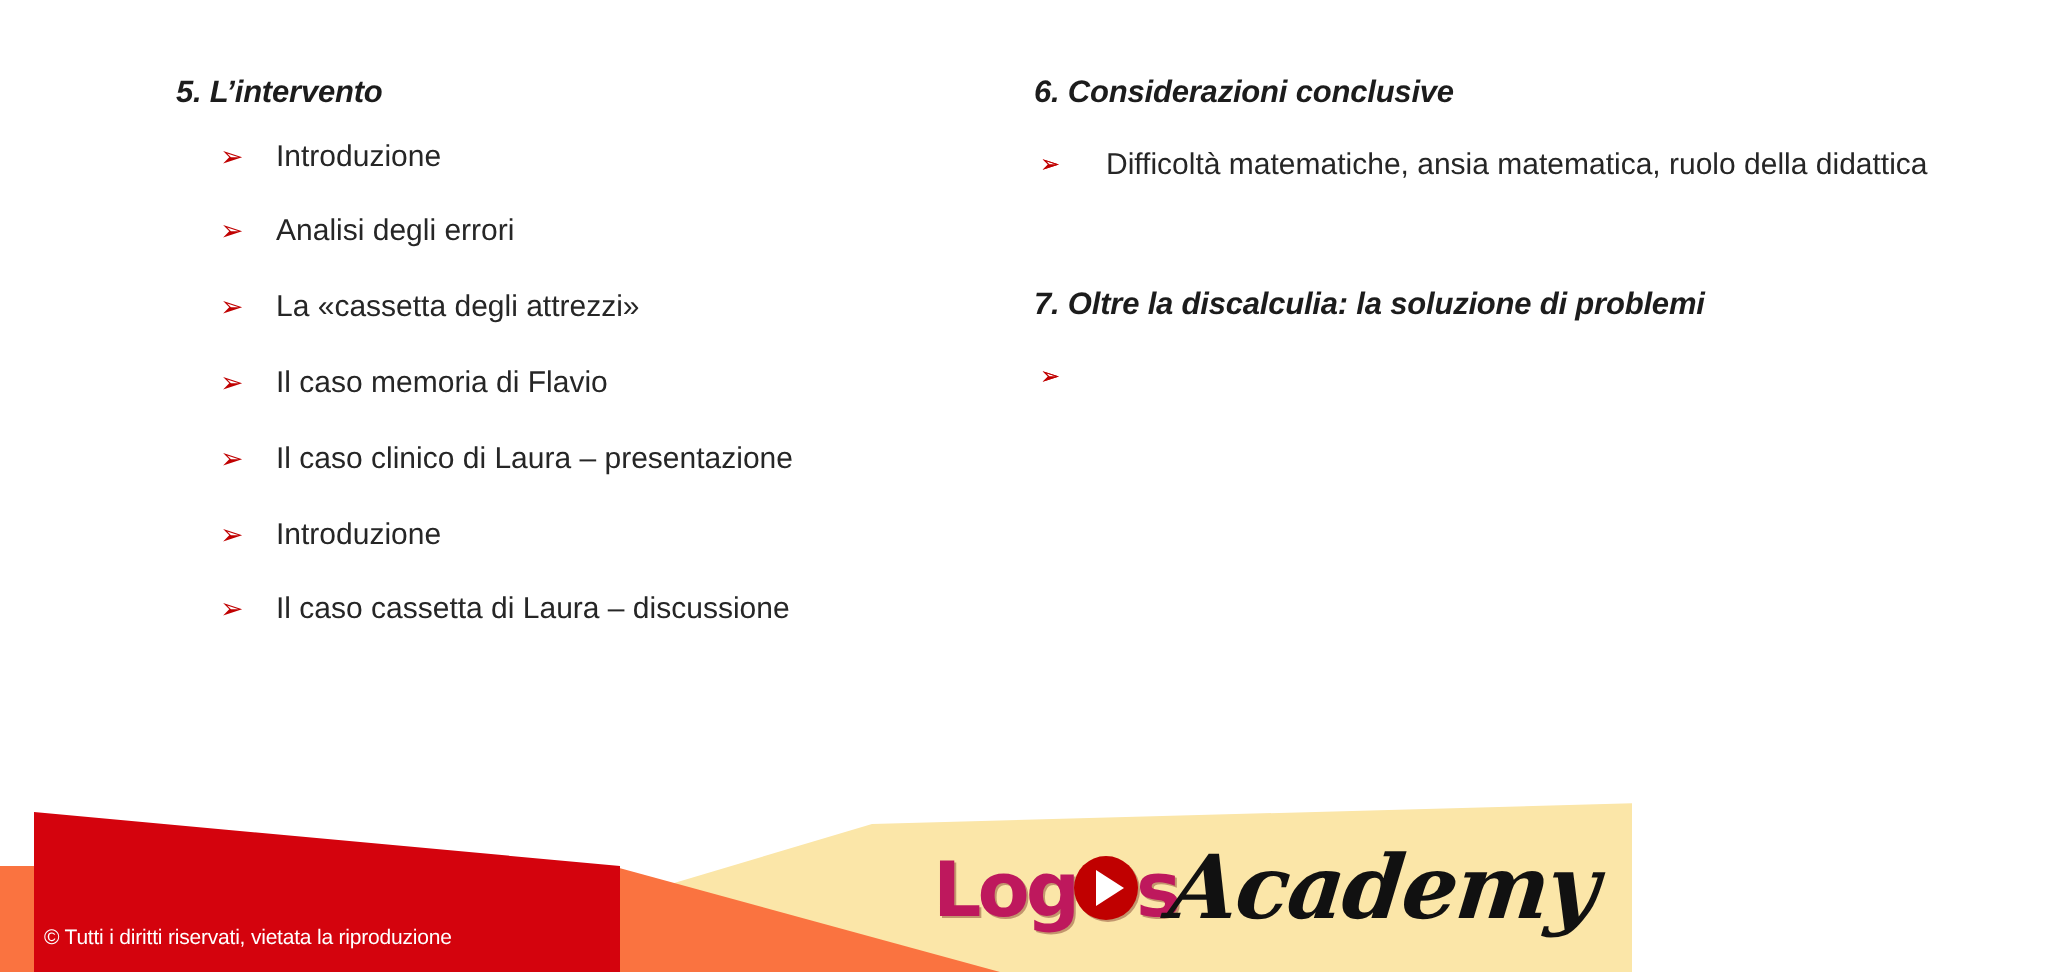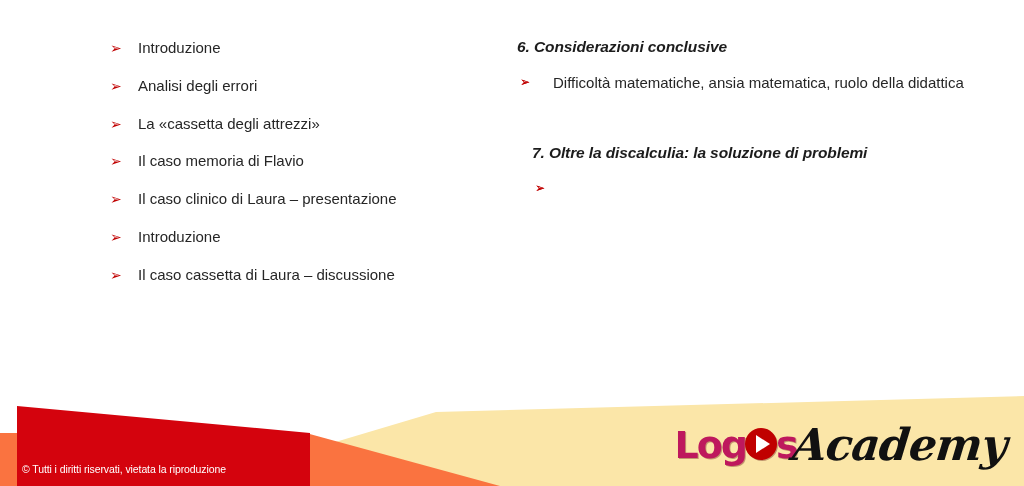--- a/index.html
+++ b/index.html
@@ -89,21 +89,21 @@
   .column-right .arrow-icon { left: 3px; font-size: 12px; top: 2px; }
 
   .column-left li.bullet { margin-bottom: 18px; }
   .column-right li.bullet { margin-bottom: 16px; }
 
   
   .footer {
     position: absolute;
     left: 0;
     bottom: 0;
-    width: 1024px;
+    width: 816px;
     height: 110px;
     overflow: hidden;
   }
   .footer svg { display: block; }
 
   .copyright {
     position: absolute;
     left: 22px;
     bottom: 12px;
     color: #ffffff;
@@ -173,20 +173,21 @@
 </head>
 <body>
 
 <div class="slide">
 
   <div class="content">
 
     <div class="column column-left">
 
       <div class="section">
+        <div class="section-heading">5. L’intervento</div>
         <ul class="bullets">
           <li class="bullet">
             <span class="arrow-icon">➢</span>
             <span>Introduzione</span>
           </li>
           <li class="bullet">
             <span class="arrow-icon">➢</span>
             <span>Analisi degli errori</span>
           </li>
           <li class="bullet">
@@ -222,21 +223,21 @@
           <li class="bullet">
             <span class="arrow-icon">➢</span>
           </li>
           <li class="bullet">
             <span class="arrow-icon">➢</span>
             <span>Difficoltà matematiche, ansia matematica, ruolo della didattica</span>
           </li>
         </ul>
       </div>
 
-      <div class="section" style="margin-top:52px;margin-left:15px;">
+      <div class="section" style="margin-top:52px;">
         <div class="section-heading">7. Oltre la discalculia: la soluzione di problemi</div>
         <ul class="bullets">
           <li class="bullet">
             <span class="arrow-icon">➢</span>
           </li>
           <li class="bullet">
             <span class="arrow-icon">➢</span>
           </li>
         </ul>
       </div>

